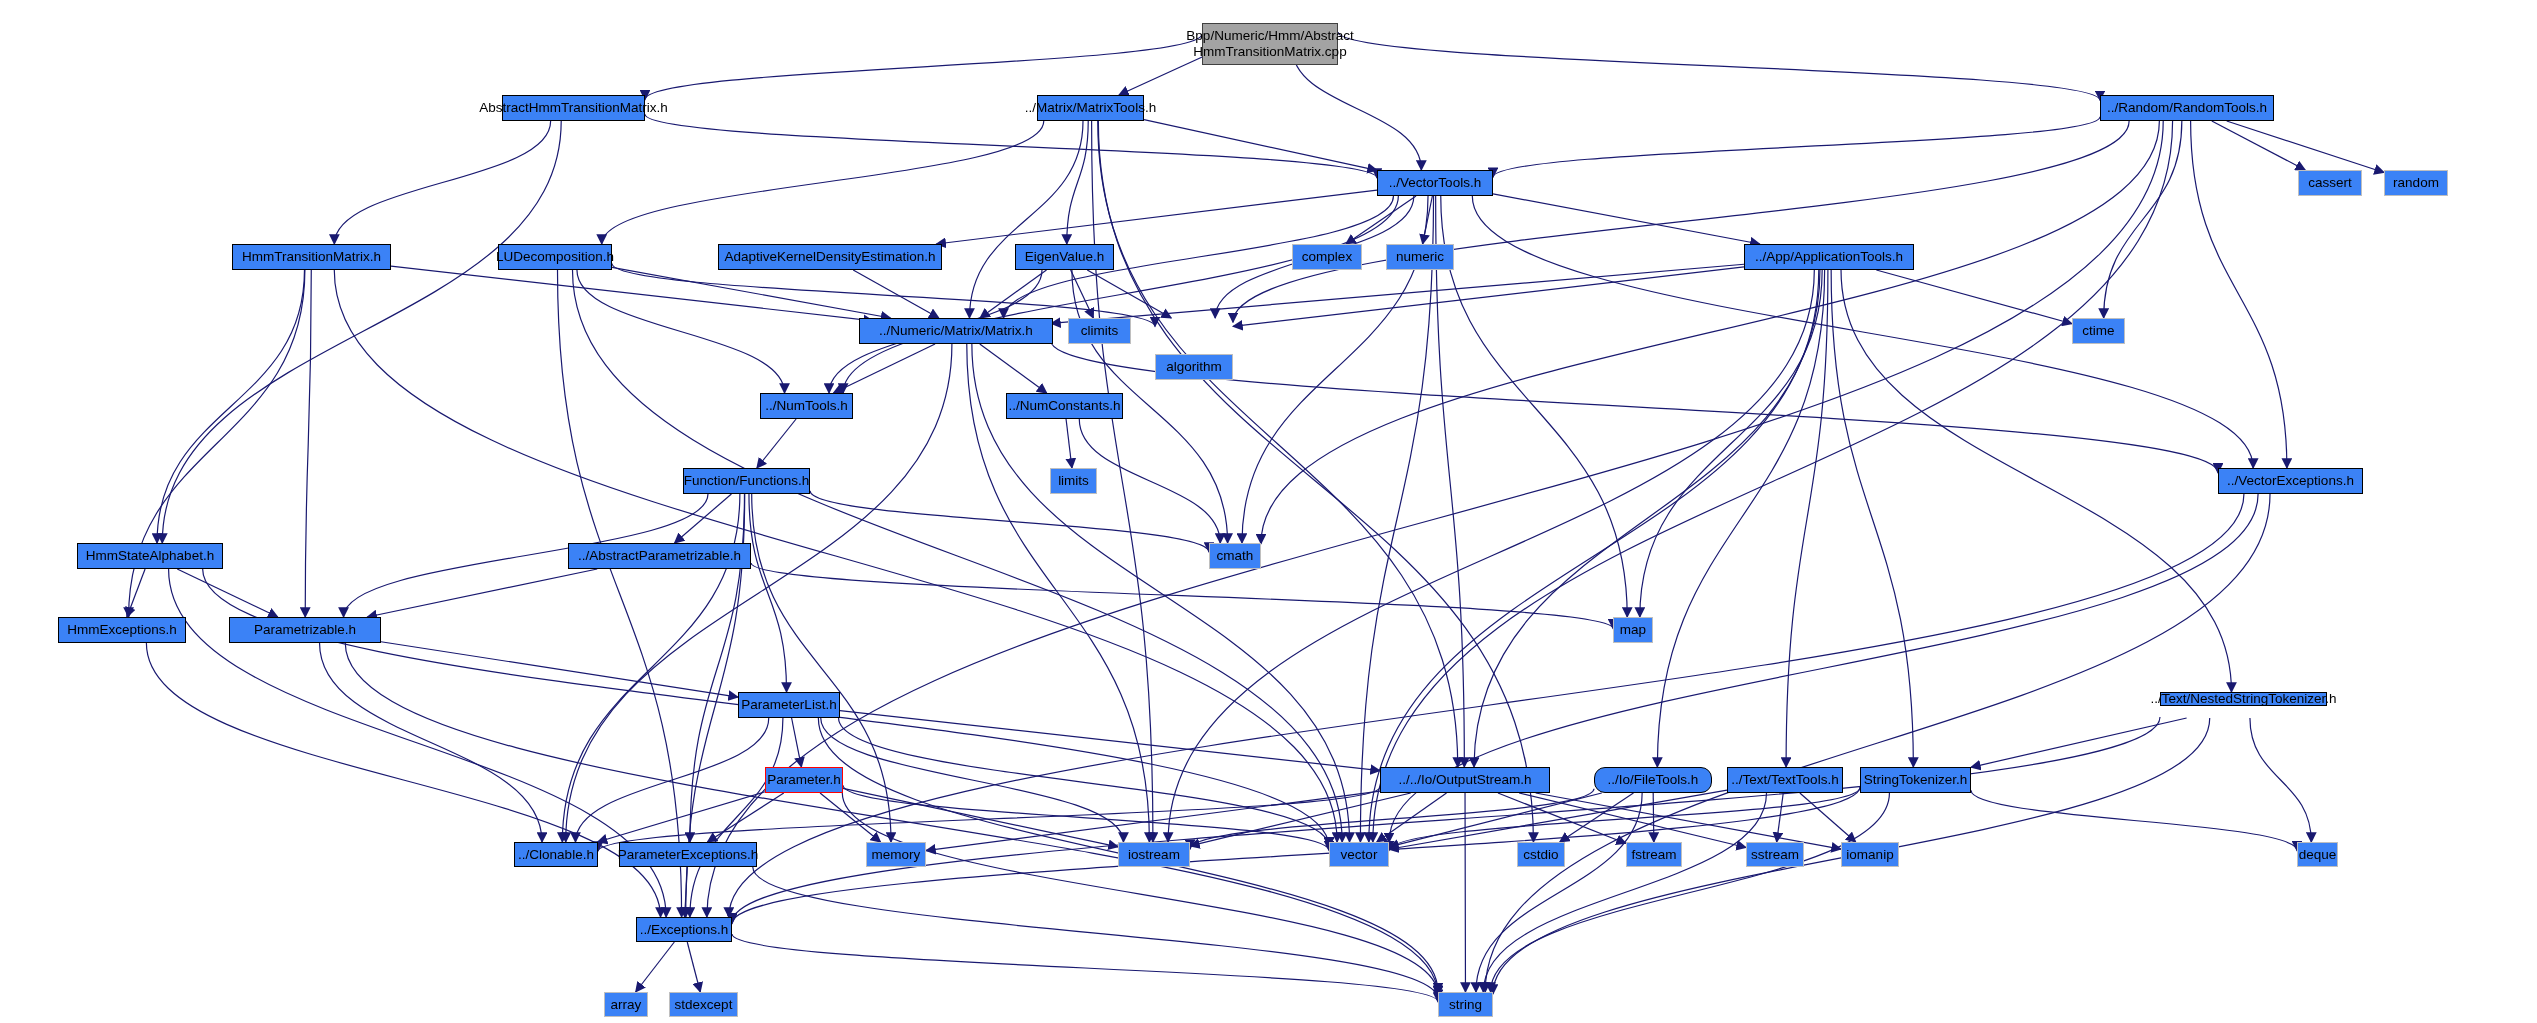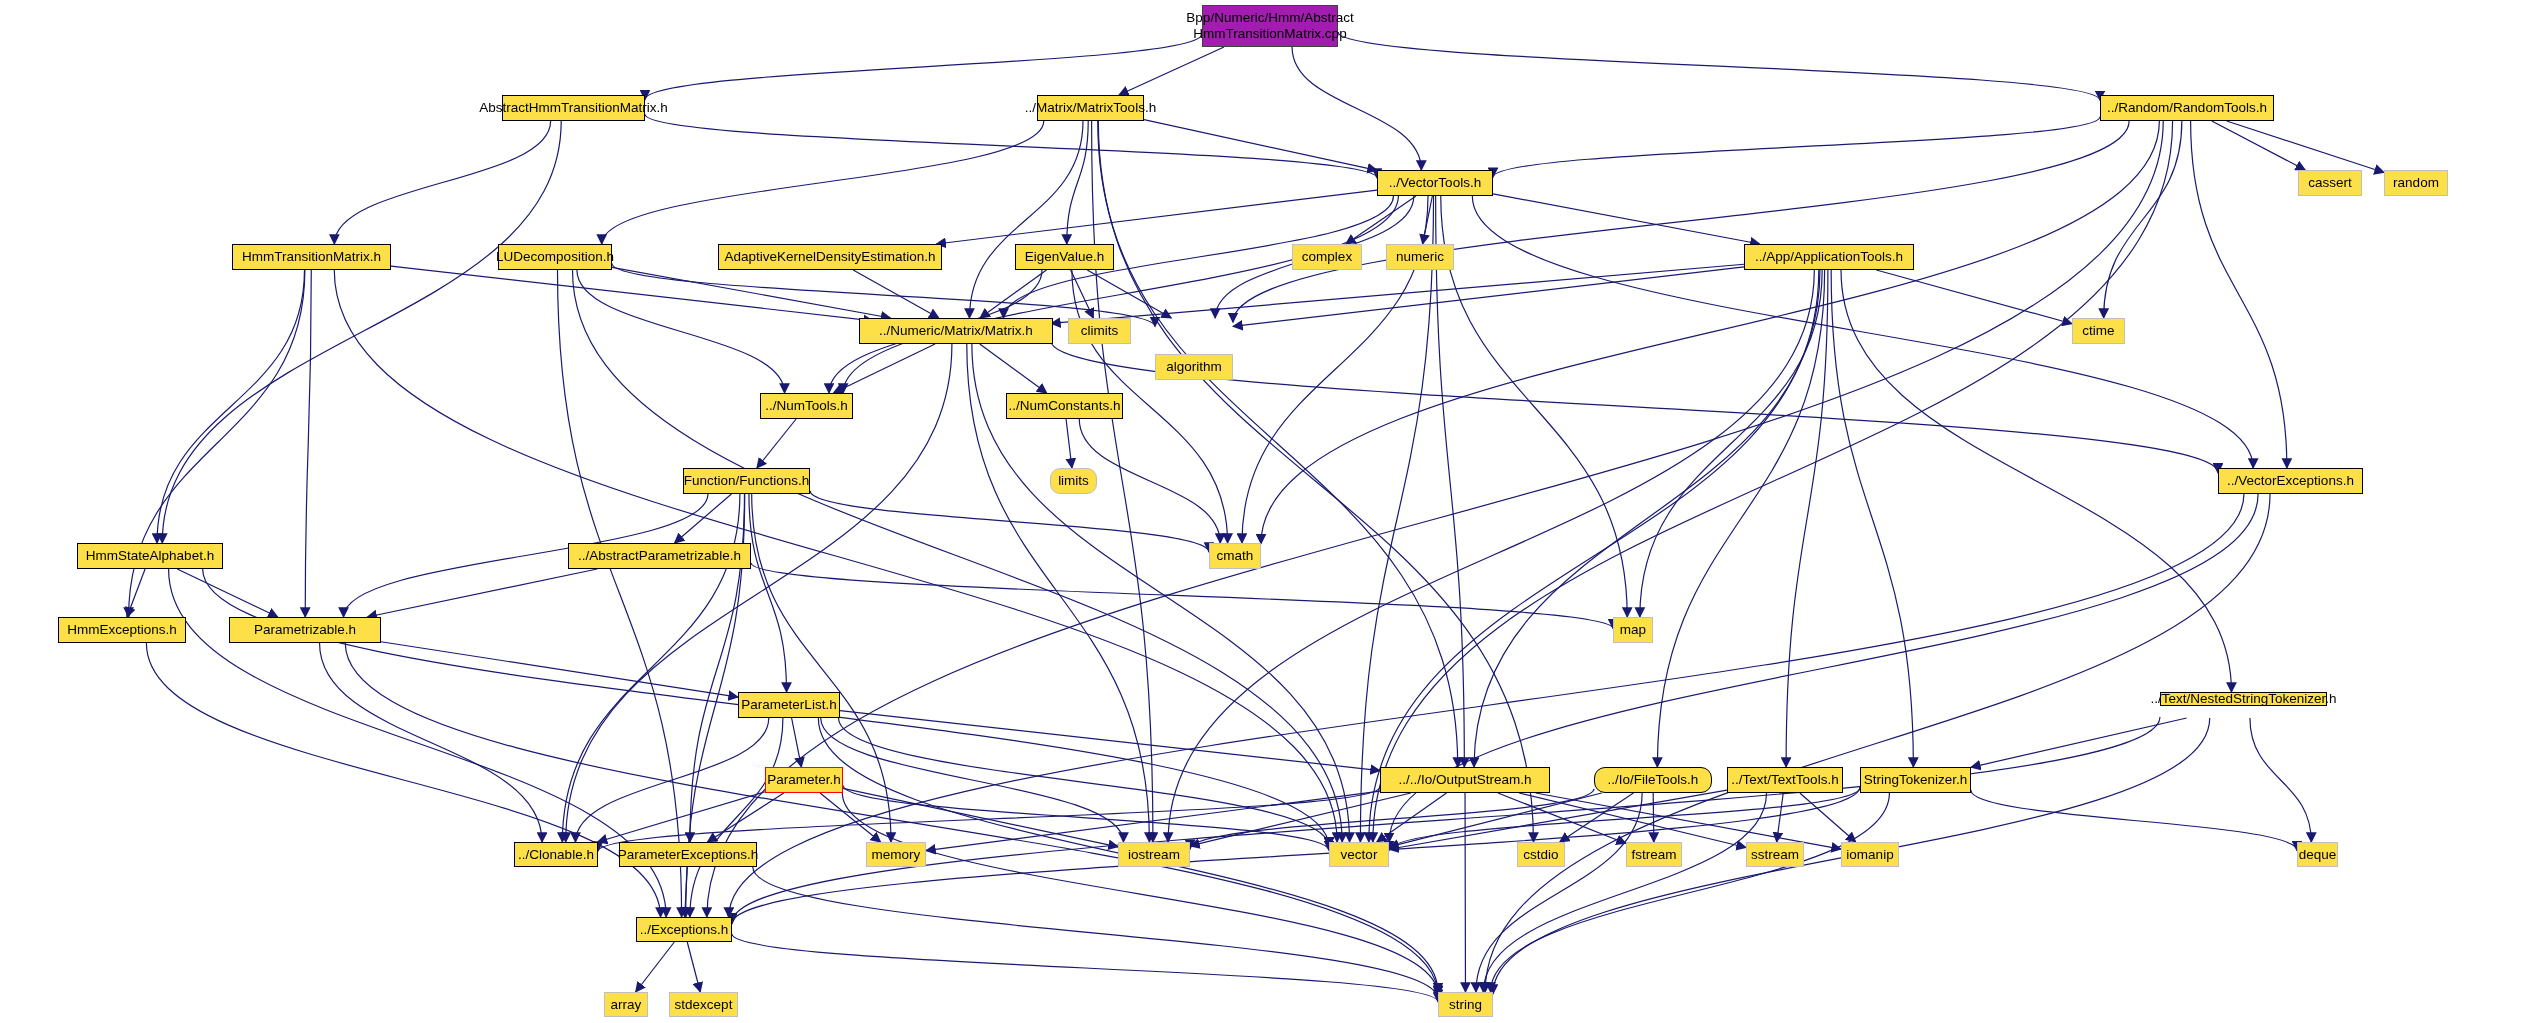--- a/index.html
+++ b/index.html
@@ -1,24 +1,24 @@
 <!DOCTYPE html>
 <html><head>
 <meta charset="utf-8">
 <style>
   html, body { margin: 0; padding: 0; background: #ffffff; }
   body { width: 2537px; height: 1023px; position: relative; overflow: hidden;
          font-family: "Liberation Sans", "DejaVu Sans", sans-serif; }
   #graph-canvas { position: absolute; left: 0; top: 0; width: 2537px; height: 1023px; }
   .node { position: absolute; box-sizing: border-box; display: flex; align-items: center;
           justify-content: center; text-align: center; font-size: 13.5px; color: #000;
-          white-space: nowrap; background: #fde047; line-height: 16px; cursor: pointer; }
+          white-space: nowrap; background: #3b82f6; line-height: 16px; cursor: pointer; }
   .node.internal { border: 1.5px solid #000; }
   .node.external { border: 1.5px solid #bfbfbf; color: #000; }
-  .node.root { border: 1.5px solid #404040; background: #a21caf; flex-direction: column; cursor: default; }
+  .node.root { border: 1.5px solid #404040; background: #a3a3a3; flex-direction: column; cursor: default; margin-top: 18px; }
   .node.highlight { border: 1.5px solid #ff0000; }
   .node span { pointer-events: none; }
 </style>
 </head>
 <body>
 
 <svg id="graph-canvas" xmlns="http://www.w3.org/2000/svg">
   <defs>
     <marker id="arrowhead" viewBox="0 0 10 10" refX="9" refY="5" markerWidth="9" markerHeight="9" orient="auto-start-reverse">
       <path d="M0,0 L10,5 L0,10 z" fill="#191970"></path>
@@ -223,21 +223,21 @@
     <span>ctime</span>
   </div>
 
 <div class="node internal" style="left:760px;top:393px;width:93px;height:26px;">
     <span>../NumTools.h</span>
   </div>
 <div class="node internal" style="left:1006px;top:393px;width:117px;height:26px;">
     <span>../NumConstants.h</span>
   </div>
 
-<div class="node external" style="left:1050px;top:468px;width:47px;height:26px;border-radius:10px;">
+<div class="node external" style="left:1050px;top:468px;width:47px;height:26px;">
     <span>limits</span>
   </div>
 <div class="node internal" style="left:683px;top:468px;width:127px;height:26px;">
     <span>Function/Functions.h</span>
   </div>
 <div class="node internal" style="left:2218px;top:468px;width:145px;height:26px;">
     <span>../VectorExceptions.h</span>
   </div>
 
 <div class="node external" style="left:1209px;top:543px;width:52px;height:26px;">

